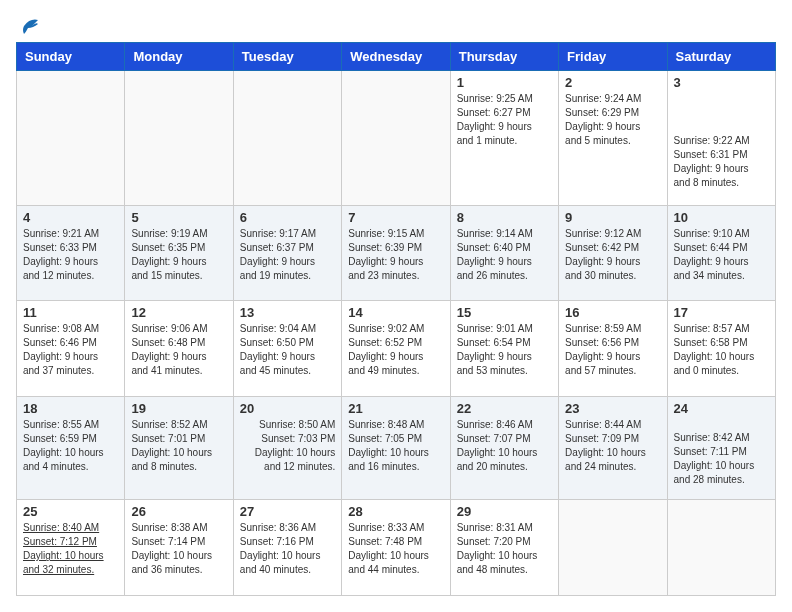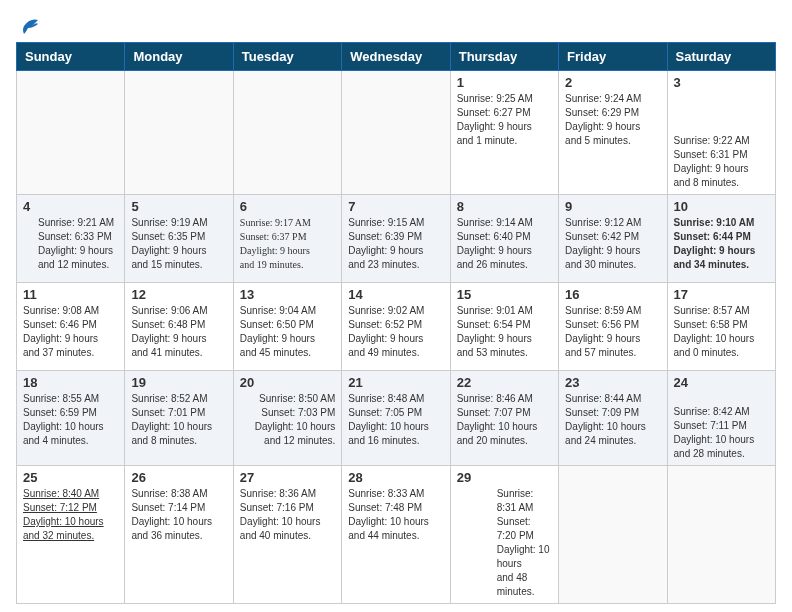--- a/index.html
+++ b/index.html
@@ -51,21 +51,21 @@
       color: #555;
     }
     .calendar {
       flex: 1;
       border: 1px solid #ccc;
       border-collapse: collapse;
       width: 100%;
       table-layout: fixed;
     }
     .calendar th {
-      background: #0c4a6e;
+      background: #1d4ed8;
       color: #fff;
       text-align: left;
       padding: 6px 8px;
       font-size: 13px;
       font-weight: bold;
       border: 1px solid #1a6db5;
     }
     .calendar td {
       border: 1px solid #ccc;
       vertical-align: top;
@@ -155,35 +155,35 @@
             <span class="day-number">3</span>
             <div class="day-info" style="white-space: pre-line; margin-top: 44px;">Sunrise: 9:22 AM
 Sunset: 6:31 PM
 Daylight: 9 hours
 and 8 minutes.</div>
           </td>
         </tr>
         <tr>
           <td class="row-shade">
             <span class="day-number">4</span>
-            <div class="day-info" style="white-space: pre-line; margin-left: 15px;">Sunrise: 9:21 AM
+            <div class="day-info" style="white-space: pre-line;">Sunrise: 9:21 AM
 Sunset: 6:33 PM
 Daylight: 9 hours
 and 12 minutes.</div>
           </td>
           <td class="row-shade">
             <span class="day-number">5</span>
             <div class="day-info" style="white-space: pre-line;">Sunrise: 9:19 AM
 Sunset: 6:35 PM
 Daylight: 9 hours
 and 15 minutes.</div>
           </td>
           <td class="row-shade">
             <span class="day-number">6</span>
-            <div class="day-info" style="white-space: pre-line; font-family: Liberation Serif, serif;">Sunrise: 9:17 AM
+            <div class="day-info" style="white-space: pre-line;">Sunrise: 9:17 AM
 Sunset: 6:37 PM
 Daylight: 9 hours
 and 19 minutes.</div>
           </td>
           <td class="row-shade">
             <span class="day-number">7</span>
             <div class="day-info" style="white-space: pre-line;">Sunrise: 9:15 AM
 Sunset: 6:39 PM
 Daylight: 9 hours
 and 23 minutes.</div>
@@ -197,21 +197,21 @@
           </td>
           <td class="row-shade">
             <span class="day-number">9</span>
             <div class="day-info" style="white-space: pre-line;">Sunrise: 9:12 AM
 Sunset: 6:42 PM
 Daylight: 9 hours
 and 30 minutes.</div>
           </td>
           <td class="row-shade">
             <span class="day-number">10</span>
-            <div class="day-info" style="white-space: pre-line; font-weight: bold;">Sunrise: 9:10 AM
+            <div class="day-info" style="white-space: pre-line;">Sunrise: 9:10 AM
 Sunset: 6:44 PM
 Daylight: 9 hours
 and 34 minutes.</div>
           </td>
         </tr>
         <tr>
           <td>
             <span class="day-number">11</span>
             <div class="day-info" style="white-space: pre-line;">Sunrise: 9:08 AM
 Sunset: 6:46 PM
@@ -336,21 +336,21 @@
           </td>
           <td>
             <span class="day-number">28</span>
             <div class="day-info" style="white-space: pre-line;">Sunrise: 8:33 AM
 Sunset: 7:48 PM
 Daylight: 10 hours
 and 44 minutes.</div>
           </td>
           <td>
             <span class="day-number">29</span>
-            <div class="day-info" style="white-space: pre-line; margin-left: 40px;">Sunrise: 8:31 AM
+            <div class="day-info" style="white-space: pre-line;">Sunrise: 8:31 AM
 Sunset: 7:20 PM
 Daylight: 10 hours
 and 48 minutes.</div>
           </td>
           <td class="empty"></td>
           <td class="empty"></td>
         </tr>
       </tbody>
   </table>
 </div>

